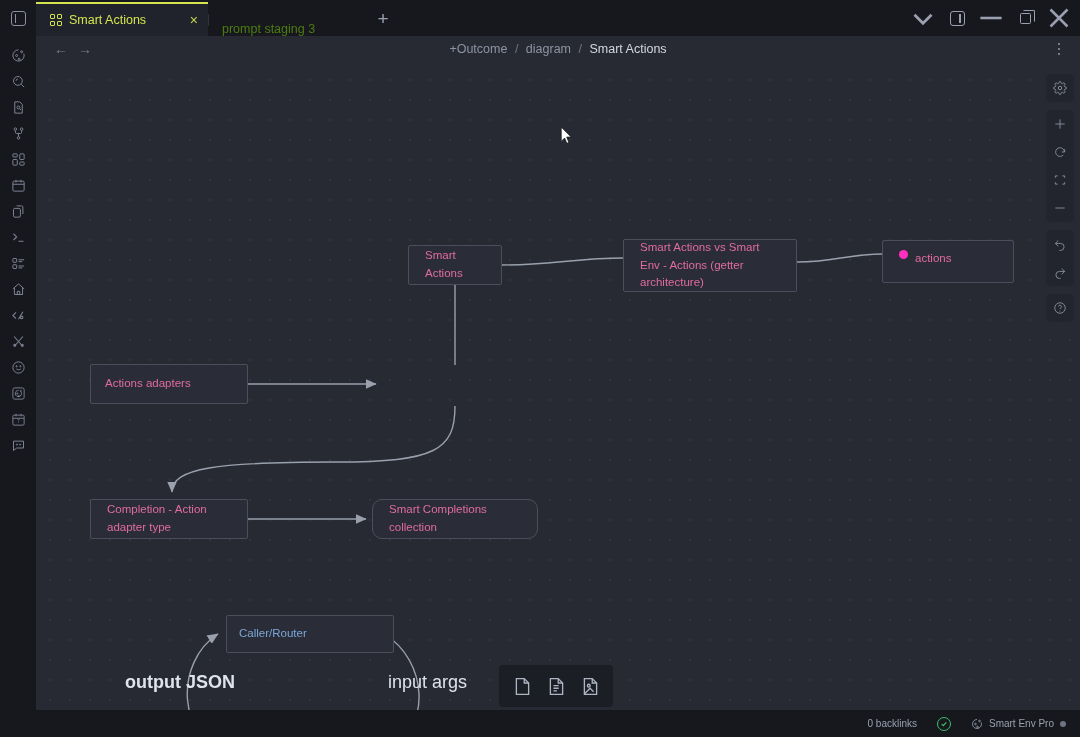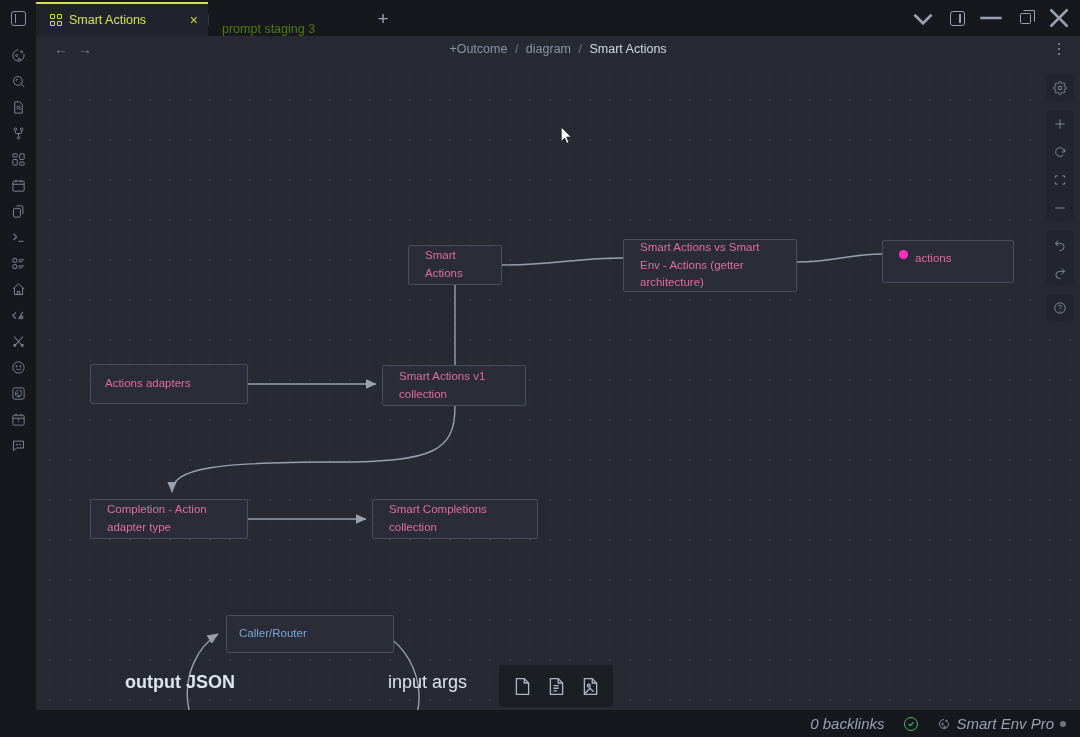--- a/index.html
+++ b/index.html
@@ -165,21 +165,21 @@
     align-items: center; gap: 8px; padding: 0 10px; z-index: 5;
   }
   .filebar .fb { width: 26px; height: 26px; display: flex; align-items: center; justify-content: center; color: #aeb4c2; }
   .filebar svg { width: 21px; height: 21px; display: block; }
 
   
   .statusbar {
     position: absolute; left: 0; bottom: 0; width: 1080px; height: 27px;
     background: #16181e; display: flex; align-items: center;
     justify-content: flex-end; gap: 20px; padding-right: 14px;
-    font-size: 15px; color: #9aa0b0; font-style: italic;
+    font-size: 10px; color: #9aa0b0;
   }
   .check-circle {
     width: 14px; height: 14px; border: 1.5px solid #3fbf6a; border-radius: 50%;
     display: flex; align-items: center; justify-content: center;
   }
   .check-circle svg { width: 8px; height: 8px; display: block; }
   .status-grp { display: flex; align-items: center; gap: 6px; }
   .status-grp svg { width: 12px; height: 12px; display: block; color: #9aa0b0; }
   .status-dot { width: 6px; height: 6px; border-radius: 50%; background: #6d7383; }
 
@@ -414,29 +414,26 @@
 
       <div class="node" style="left:846px; top:178px; width:132px; height:43px; align-items:flex-start; padding-top:9px;">
         <span class="dot"></span>
         <span>actions</span>
       </div>
 
       <div class="node" style="left:54px; top:302px; width:158px; height:40px;padding-left:14px;">
         <span>Actions adapters</span>
       </div>
 
-      <div class="node" style="left:346px; top:303px; width:144px; height:41px;">
-        <span>Smart Actions v1 collection</span>
-      </div>
 
       <div class="node multiline" style="left:54px; top:437px; width:158px; height:40px;">
         <span>Completion - Action adapter type</span>
       </div>
 
-      <div class="node" style="left:336px; top:437px; width:166px; height:40px;">
+      <div class="node" style="left:336px; top:437px; width:166px; height:40px;border-radius:10px;">
         <span>Smart Completions collection</span>
       </div>
 
       <div class="node blue" style="left:190px; top:553px; width:168px; height:38px; padding:0 12px;">
         <span>Caller/Router</span>
       </div>
 
       <div class="freetext" style="left:89px; top:610px;font-weight:bold;">output JSON</div>
       <div class="freetext" style="left:352px; top:610px;">input args</div>
 

